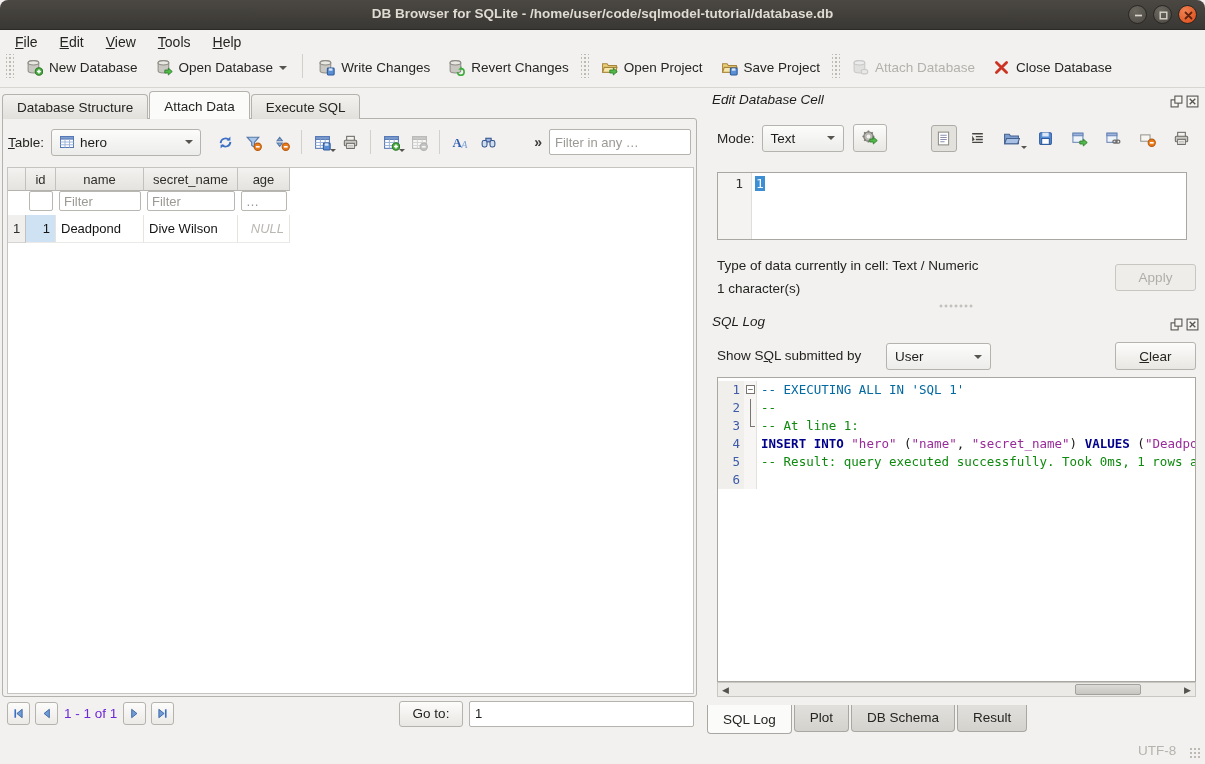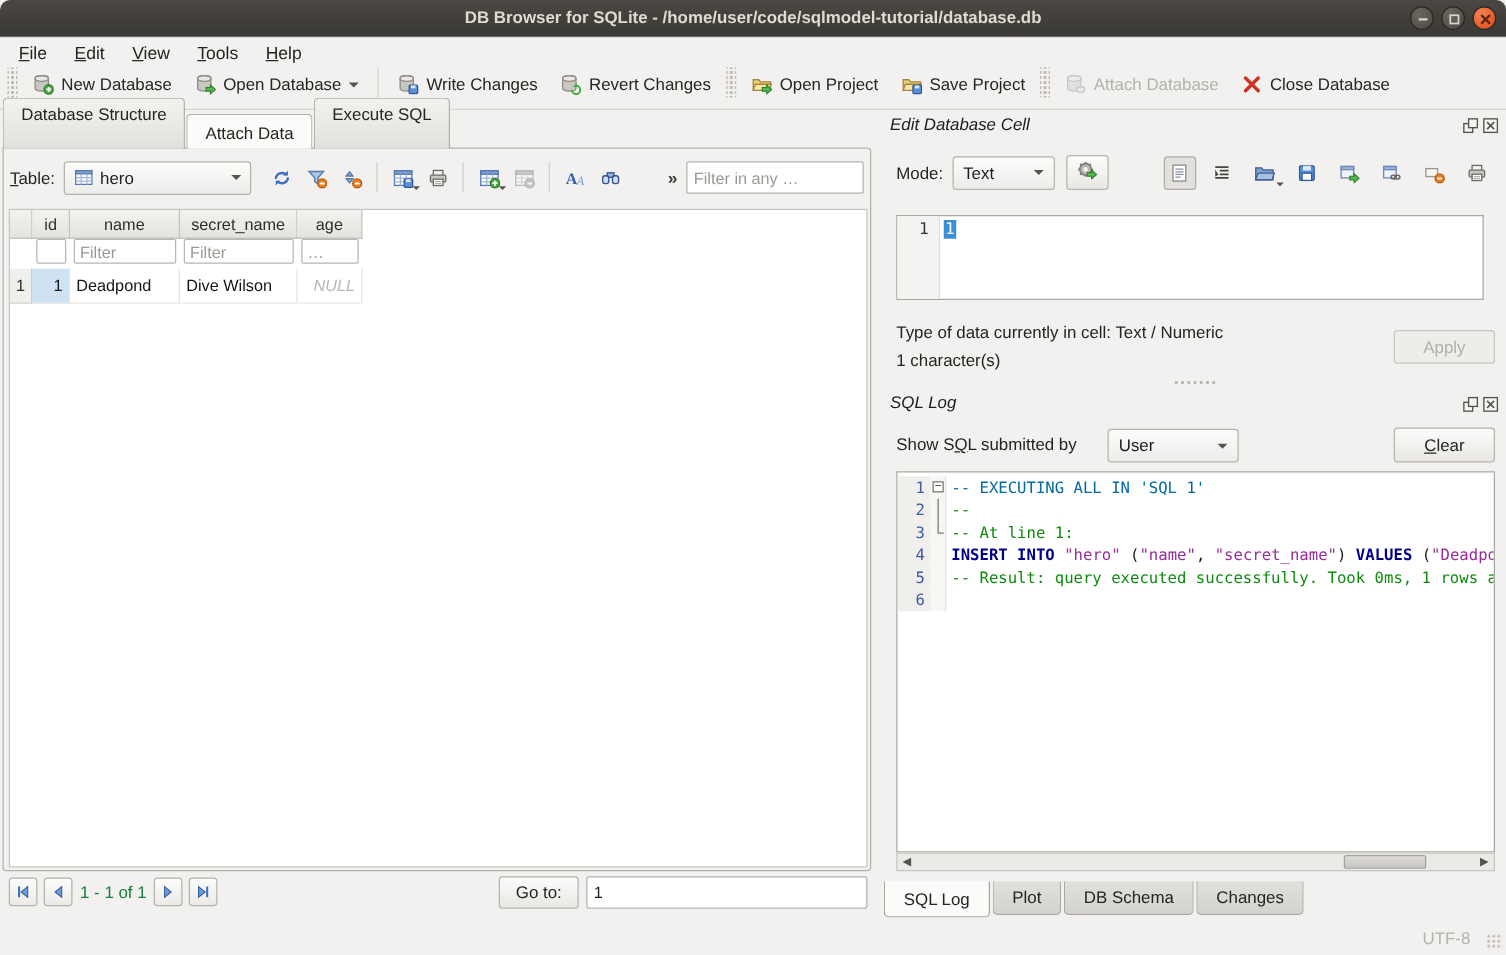--- a/index.html
+++ b/index.html
@@ -35,21 +35,21 @@
   .tbtn .ticon { width:17px; height:17px; display:inline-block; }
   .tbtn.disabled { color:#b3b1ab; }
   .tbtn.disabled .ticon { opacity:.4; filter:grayscale(1); }
   .caret { width:0; height:0; border:4px solid transparent; border-top-color:#56544e; margin-top:4px; }
 
   .workspace { position:absolute; left:0; top:88px; width:1205px; height:676px; }
 
   
   .main-tabs { position:absolute; left:2px; top:5px; display:flex; align-items:flex-end; height:26px; z-index:3; }
   .mtab { padding:5px 14px 6px; font-size:13.5px; color:#242420; background:linear-gradient(#f3f2f0,#e2e0db);
-    border:1px solid #b4b2ac; border-bottom:none; border-radius:4px 4px 0 0; margin-right:1px; height:41px; }
+    border:1px solid #b4b2ac; border-bottom:none; border-radius:4px 4px 0 0; margin-right:1px; height:25px; }
   .mtab.active { background:#fbfbfa; height:28px; padding-top:7px; z-index:4; }
 
   
   .left-frame { position:absolute; left:2px; top:30px; width:695px; height:579px;
     border:1px solid #b4b2ac; background:#f2f1f0; border-radius:0 3px 3px 3px; }
   .browse-controls { position:absolute; left:5px; right:5px; top:9px; height:28px; display:flex; align-items:center; }
   .field-label { font-size:13.5px; color:#242420; margin-right:7px; }
   .combo { display:flex; align-items:center; gap:5px; height:27px; padding:0 7px;
     background:linear-gradient(#fcfcfb,#ececea); border:1px solid #b5b3ae; border-radius:3px; font-size:13.5px; color:#1d1d1b; }
   .combo .spacer { flex:1; }
@@ -78,21 +78,21 @@
   .g-c { height:28px; font-size:13px; color:#141414; display:flex; align-items:center; padding:0 5px;
     border-right:1px solid #e6e4e0; border-bottom:1px solid #eceae6; }
   .g-c.num { justify-content:flex-end; }
   .g-c.selected { background:#cfe2f4; }
   .g-c.null { color:#b9b7b1; font-style:italic; justify-content:flex-end; }
 
   
   .nav-row { position:absolute; left:2px; top:611px; width:695px; height:29px; display:flex; align-items:center; padding-left:5px; }
   .nbtn { width:23px; height:23px; background:linear-gradient(#fcfcfb,#eceae6); border:1px solid #b5b3ae;
     border-radius:3px; display:flex; align-items:center; justify-content:center; margin-right:5px; }
-  .rec-label { font-size:13.5px; color:#15803d; margin:0 6px 0 1px; }
+  .rec-label { font-size:13.5px; color:#6d28d9; margin:0 6px 0 1px; }
   .btn { background:linear-gradient(#fcfcfb,#e9e7e3); border:1px solid #b5b3ae; border-radius:3px;
     font-size:13.5px; color:#242420; display:flex; align-items:center; justify-content:center; font-family:inherit; }
   .btn.disabled { color:#b0aea9; background:#eeedea; border-color:#c8c6c1; }
   .goto-btn { width:64px; height:26px; margin-left:auto; }
   .goto-input { width:225px; height:26px; margin-left:6px; margin-right:3px; }
 
   
   .rp-title { position:absolute; font-size:13.5px; color:#1d1d1b;font-style:italic; }
   .dock-icons { position:absolute; display:flex; gap:3px; }
   .dicon { width:13px; height:13px; }
@@ -570,19 +570,19 @@
       <span class="strack">
           <span class="sthumb"></span>
         </span>
       <span class="sarrow">▶</span>
     </div>
 
     <div class="bottom-tabs" id="bottomTabs">
         <div class="btab active">SQL Log</div>
         <div class="btab">Plot</div>
         <div class="btab">DB Schema</div>
-        <div class="btab">Changes</div>
+        <div class="btab">Result</div>
       </div>
 
     <div class="status-enc">UTF-8</div>
     <div class="grip" style="bottom:4px;right:3px;position:absolute"></div>
   </div>
 </div>
 
 </body></html>

